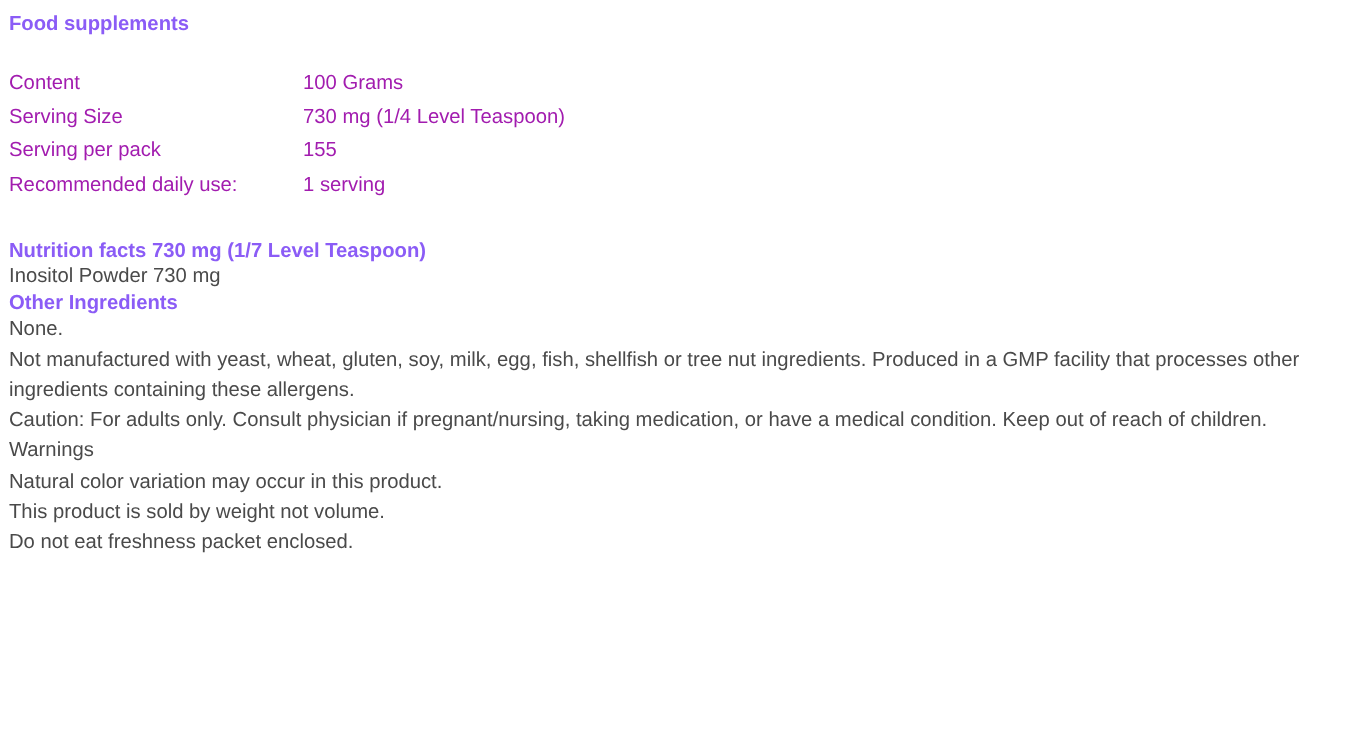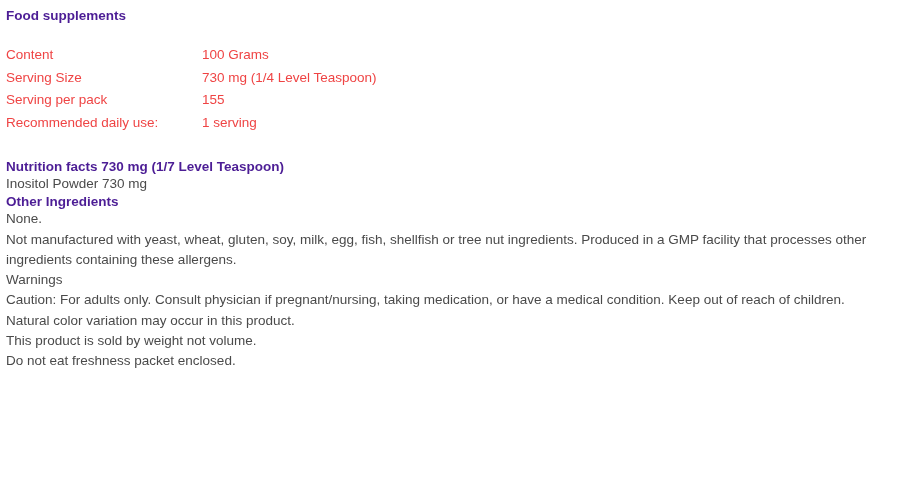--- a/index.html
+++ b/index.html
@@ -15,34 +15,34 @@
     font-size: 13.5px;
     overflow: hidden;
   }
   .page {
     padding: 6px 6px 0 6px;
     box-sizing: border-box;
     width: 914px;
   }
   .heading {
     font-weight: bold;
-    color: #4c1d95;
+    color: #8b5cf6;
     font-size: 13.5px;
     margin: 0;
   }
   .heading.h-supplements { margin-top: 2px; }
   .spec-table {
     border-collapse: collapse;
     margin-top: 24px;
     font-size: 13.5px;
   }
   .spec-table td {
     padding: 0 0 7px 0;
     vertical-align: top;
-    color: #ef4444;
+    color: #a21caf;
     line-height: 1.15;
     white-space: nowrap;
   }
   .spec-table td.label {
     width: 188px;
     padding-right: 8px;
   }
   .block-gap-lg { margin-top: 22px; }
   .block-gap-md { }
   .para {
@@ -84,23 +84,23 @@
   <div class="heading block-gap-lg">Nutrition facts 730 mg (1/7 Level Teaspoon)</div>
 
   <p class="para block-gap-md">Inositol Powder 730 mg</p>
 
   <div class="heading block-gap-md">Other Ingredients</div>
 
   <p class="para block-gap-md">None.</p>
 
   <p class="para wide block-gap-md">Not manufactured with yeast, wheat, gluten, soy, milk, egg, fish, shellfish or tree nut ingredients. Produced in a GMP facility that processes other ingredients containing these allergens.</p>
 
+  <p class="para block-gap-md">Caution: For adults only. Consult physician if pregnant/nursing, taking medication, or have a medical condition. Keep out of reach of children.</p>
+
   <p class="para block-gap-md">Warnings</p>
-
-  <p class="para block-gap-md">Caution: For adults only. Consult physician if pregnant/nursing, taking medication, or have a medical condition. Keep out of reach of children.</p>
 
   <p class="para block-gap-md">Natural color variation may occur in this product.</p>
 
   <p class="para block-gap-md">This product is sold by weight not volume.</p>
 
   <p class="para block-gap-md">Do not eat freshness packet enclosed.</p>
 
 </div>
 
 </body></html>

